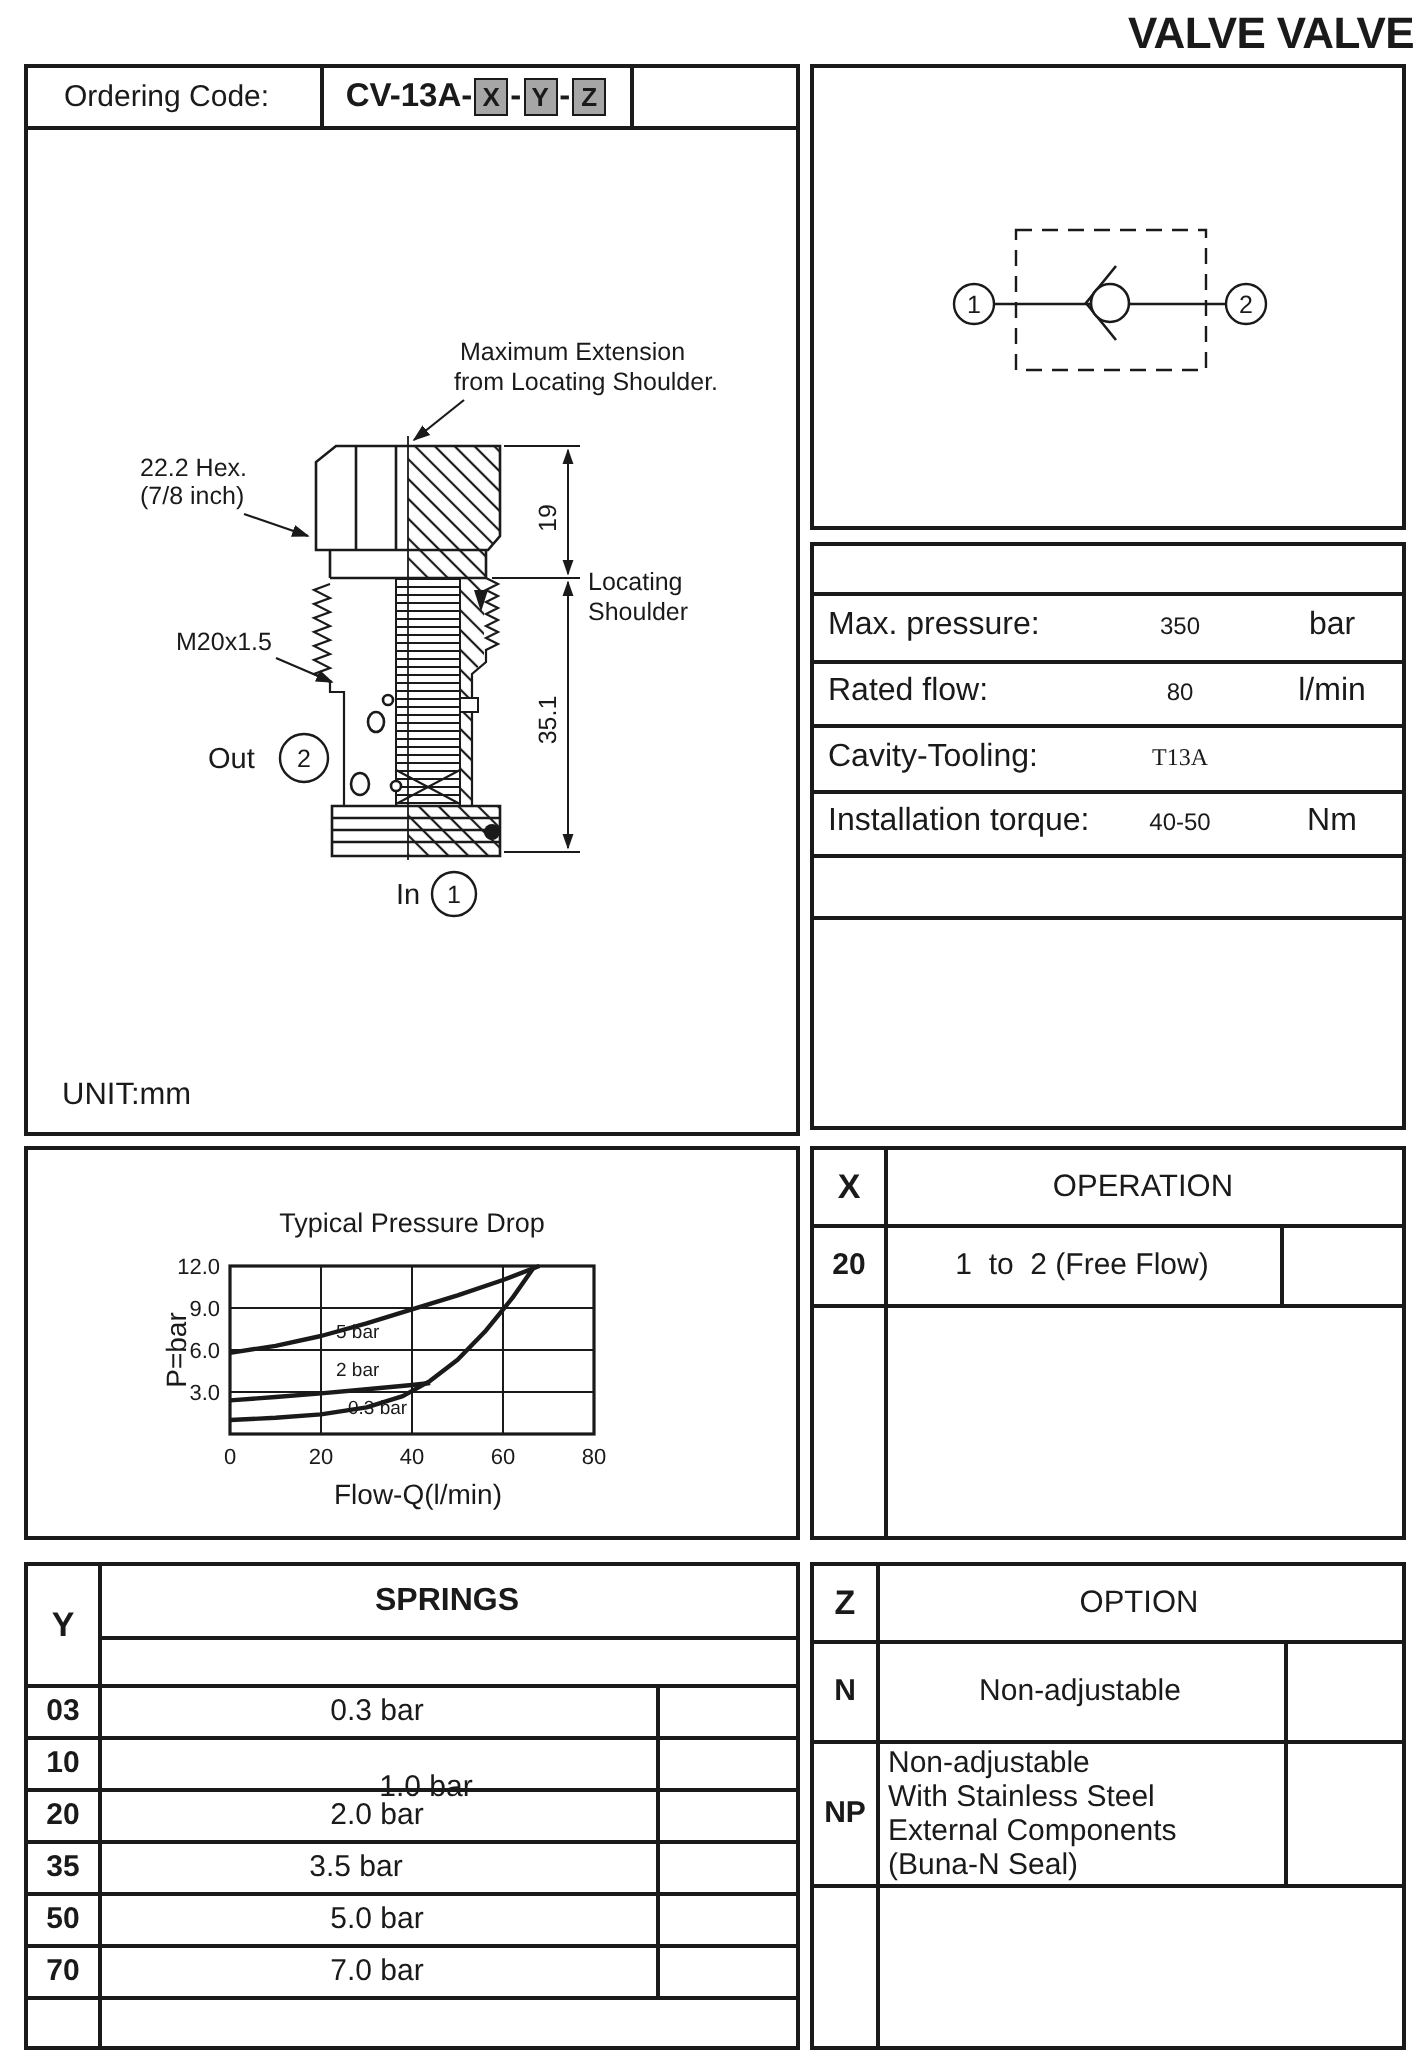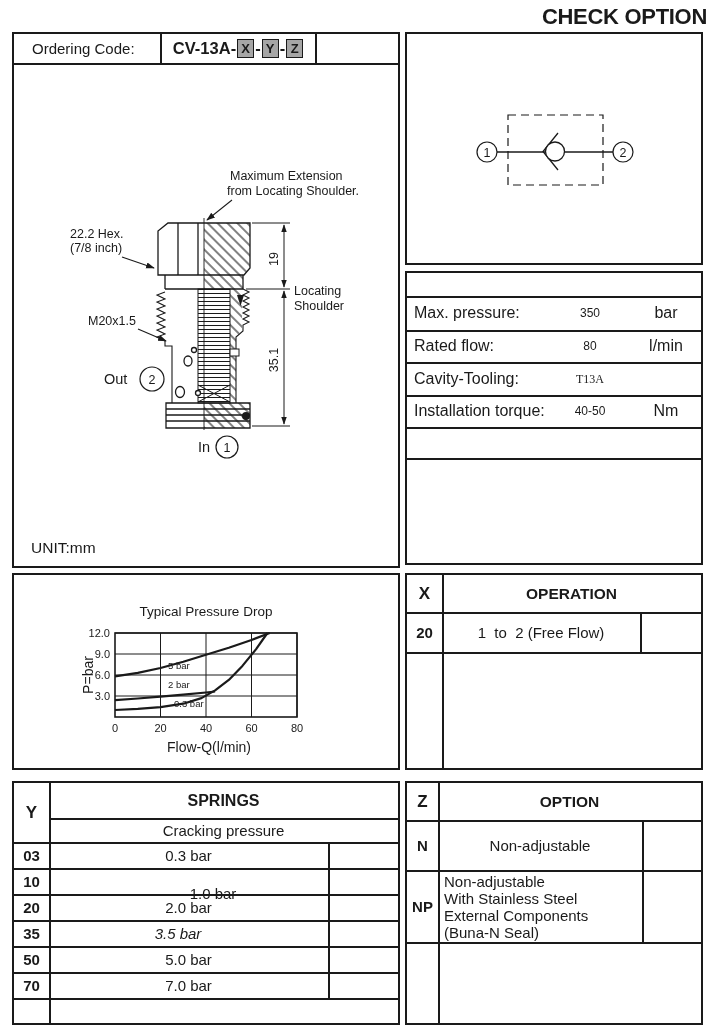--- a/index.html
+++ b/index.html
@@ -19,41 +19,41 @@
   .unit-note{left:5px;top:505px;font-size:15.5px;}
   
   .td-hdr{left:0;top:0;width:294px;height:23px;font-size:16px;font-weight:bold;}
   .trow{position:absolute;left:0;width:294px;}
   .trow .lbl{position:absolute;left:7px;top:50%;transform:translateY(-50%);font-size:16px;white-space:nowrap;}
   .trow .val{position:absolute;left:138px;width:90px;top:50%;transform:translateY(-50%);text-align:center;font-size:12px;}
   .trow .unt{position:absolute;left:228px;width:62px;top:50%;transform:translateY(-50%);text-align:center;font-size:16px;}
   .serif{font-family:"Liberation Serif",serif;font-size:17px;}
   
   .key{font-size:17px;font-weight:bold;}
-  .hdrt{font-size:15.5px;font-weight:bold;}
+  .hdrt{font-size:15.5px;font-weight:normal;}
   .cell{font-size:15px;}
   .pre{white-space:pre;}
   .np-desc{position:absolute;left:37px;top:90px;width:196px;font-size:15px;line-height:17px;white-space:pre-line;}
   
   svg text{fill:#1a1a1a;font-family:"Liberation Sans",sans-serif;}
   .d-lbl{font-size:12.5px;}
   .d-port{font-size:14.5px;}
   .d-num{font-size:12.5px;}
   .c-title{font-size:13.5px;}
   .c-axis{font-size:14px;}
   .c-tick{font-size:11px;}
   .c-lbl{font-size:9.5px;}
   .art{position:absolute;left:0;top:0;pointer-events:none;}
 </style>
 </head>
 <body>
 
 <div class="page">
 
-  <div class="page-title">CHECK OPTION</div>
+  <div class="page-title">VALVE VALVE</div>
 
   <div class="panel" id="p-draw" style="left:12px;top:32px;width:388px;height:536px;">
     <div class="line" style="left:0;top:29px;width:384px;height:2px;"></div>
     <div class="line" style="left:146px;top:0;width:2px;height:29px;"></div>
     <div class="line" style="left:301px;top:0;width:2px;height:29px;"></div>
     <div class="txt ord-label">Ordering Code:</div>
     <div class="ctr ord-code">
       <span>CV-13A-</span>
         <span class="xyz">X</span>
         <span>-</span>
@@ -144,29 +144,28 @@
     <div class="line" style="left:0;top:59px;width:384px;height:2px;"></div>
     <div class="line" style="left:0;top:85px;width:384px;height:2px;"></div>
     <div class="line" style="left:0;top:111px;width:384px;height:2px;"></div>
     <div class="line" style="left:0;top:137px;width:384px;height:2px;"></div>
     <div class="line" style="left:0;top:163px;width:384px;height:2px;"></div>
     <div class="line" style="left:0;top:189px;width:384px;height:2px;"></div>
     <div class="line" style="left:0;top:215px;width:384px;height:2px;"></div>
     <div class="line" style="left:314px;top:59px;width:2px;height:158px;"></div>
     <div class="ctr key" style="left:0;top:0;width:35px;height:59px;">Y</div>
     <div class="ctr" style="left:35px;top:0;width:349px;height:35px;font-size:16px;font-weight:bold;">SPRINGS</div>
-    <div class="ctr" style="left:35px;top:35px;width:349px;height:24px;font-size:15px;">Cracking pressure</div>
     <div class="ctr cell b" style="left:0;top:59px;width:35px;height:26px;">03</div>
     <div class="ctr cell" style="left:35px;top:59px;width:279px;height:26px;">0.3 bar</div>
     <div class="ctr cell b" style="left:0;top:85px;width:35px;height:26px;">10</div>
     <div class="ctr cell" style="left:35px;top:85px;width:328px;height:26px;margin-top:12px;">1.0 bar</div>
     <div class="ctr cell b" style="left:0;top:111px;width:35px;height:26px;">20</div>
     <div class="ctr cell" style="left:35px;top:111px;width:279px;height:26px;">2.0 bar</div>
     <div class="ctr cell b" style="left:0;top:137px;width:35px;height:26px;">35</div>
-    <div class="ctr cell" style="left:35px;top:137px;width:258px;height:26px;font-style:italic;">3.5 bar</div>
+    <div class="ctr cell" style="left:35px;top:137px;width:258px;height:26px;">3.5 bar</div>
     <div class="ctr cell b" style="left:0;top:163px;width:35px;height:26px;">50</div>
     <div class="ctr cell" style="left:35px;top:163px;width:279px;height:26px;">5.0 bar</div>
     <div class="ctr cell b" style="left:0;top:189px;width:35px;height:26px;">70</div>
     <div class="ctr cell" style="left:35px;top:189px;width:279px;height:26px;">7.0 bar</div>
   </div>
 
   <div class="panel" id="p-opt" style="left:405px;top:781px;width:298px;height:244px;">
     <div class="line" style="left:31px;top:0;width:2px;height:240px;"></div>
     <div class="line" style="left:0;top:37px;width:294px;height:2px;"></div>
     <div class="line" style="left:0;top:87px;width:294px;height:2px;"></div>

